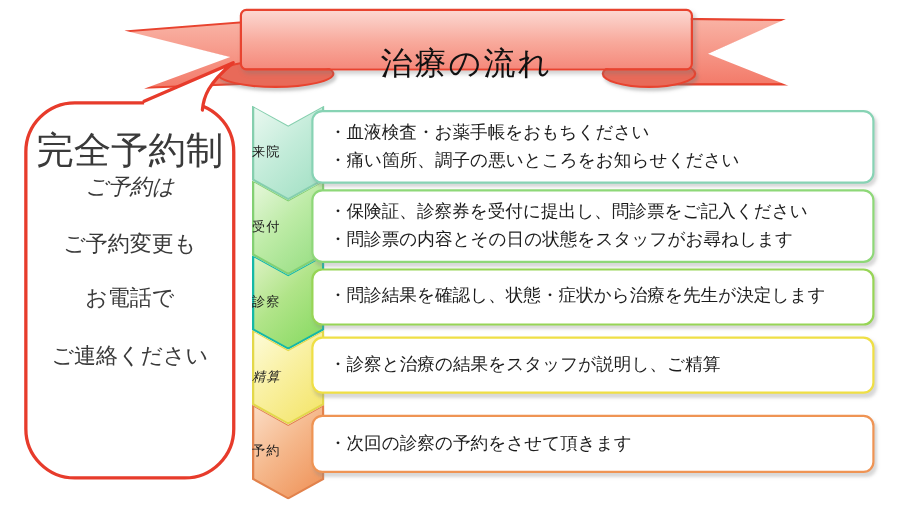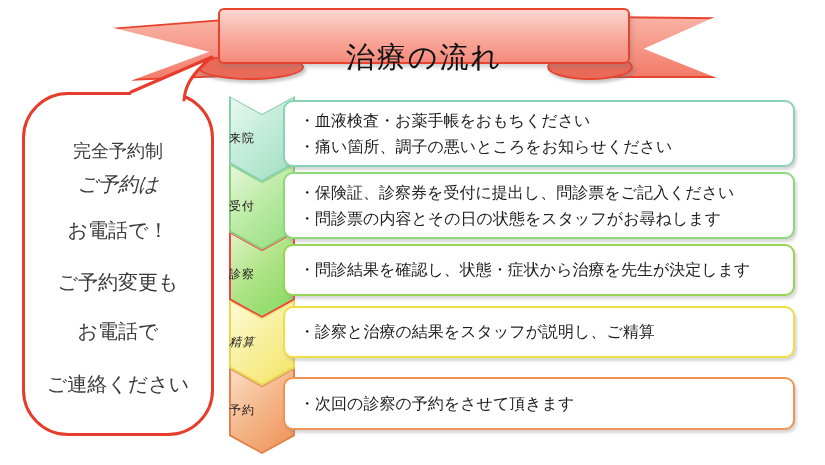--- a/index.html
+++ b/index.html
@@ -26,40 +26,40 @@
         background:linear-gradient(180deg,#fcd7d1 0%,#f8a99b 55%,#f58a7c 100%);
         display:flex;align-items:center;justify-content:center;
         box-shadow:2px 3px 4px rgba(120,120,120,.35);}
   .ribbon-band .title{font-size:29px;letter-spacing:2px;color:#111;margin-top:44px;}
 
   
   .bubble{position:absolute;z-index:4;left:22px;top:92px;width:192px;height:344px;
         box-sizing:border-box;background:#fff;border:3px solid #e73b2b;border-radius:46px;
         text-align:center;color:#3a3a3a;}
   .bubble-tail{position:absolute;z-index:5;left:125px;top:52px;}
-  .bubble .l1{font-size:18px;line-height:32px;margin-top:40px;}
+  .bubble .l1{font-size:34px;line-height:32px;margin-top:26px;}
   .bubble .l2{font-size:20px;line-height:26px;margin-top:4px;font-style:italic;}
   .bubble .l3{font-size:20px;line-height:26px;margin-top:20px;}
   .bubble .l4{font-size:20px;line-height:26px;margin-top:26px;}
   .bubble .l5{font-size:20px;line-height:26px;margin-top:23px;}
   .bubble .l6{font-size:20px;line-height:26px;margin-top:27px;}
   .bubble .u{text-underline-offset:5px;
         text-decoration-thickness:1.5px;}
 
   
   .chev{position:absolute;left:229px;width:66px;height:86px;z-index:0;
         clip-path:polygon(0 0,50% 21%,100% 0,100% 79%,50% 100%,0 79%);
         filter:drop-shadow(2px 3px 2px rgba(110,110,110,.4));}
   .chev::before{content:'';position:absolute;inset:2px;
         clip-path:polygon(0 0,50% 21%,100% 0,100% 79%,50% 100%,0 79%);}
   .chev .lab{position:absolute;z-index:1;left:0;right:0;top:40%;text-align:left;
         font-size:12px;letter-spacing:1px;color:#1a1a1a;}
   .chev.s1{top:96px;background:#85cfae;}  .chev.s1::before{background:linear-gradient(135deg,#eaf8f0 0%,#c4ecda 45%,#9fdfc2 100%);}
   .chev.s2{top:164px;background:#83d073;} .chev.s2::before{background:linear-gradient(135deg,#e6f7db 0%,#bdeba6 45%,#93dd7f 100%);}
-  .chev.s3{top:232px;background:#ef4444;text-decoration:underline;} .chev.s3::before{background:linear-gradient(135deg,#ddf2c4 0%,#b0e488 45%,#84d95e 100%);}
+  .chev.s3{top:232px;background:#14b8a6;text-decoration:underline;} .chev.s3::before{background:linear-gradient(135deg,#ddf2c4 0%,#b0e488 45%,#84d95e 100%);}
   .chev.s4{top:300px;background:#e3d84a;font-style:italic;} .chev.s4::before{background:linear-gradient(135deg,#fdfbd9 0%,#f9f0a0 45%,#f3e express465 100%);}
   .chev.s4::before{background:linear-gradient(135deg,#fdfbd9 0%,#f9f0a0 45%,#f3e465 100%);}
   .chev.s5{top:368px;background:#e2824c;} .chev.s5::before{background:linear-gradient(135deg,#fbdcc4 0%,#f5b88c 45%,#ef9055 100%);}
 
   
   .stepbox{position:absolute;left:283px;width:512px;box-sizing:border-box;background:#fff;
         border-radius:10px;border:2px solid;display:flex;flex-direction:column;
         justify-content:center;padding:2px 10px 2px 14px;
         box-shadow:2px 3px 3px rgba(140,140,140,.35);}
   .stepbox .line{font-family:"Liberation Serif","DejaVu Serif",serif;font-size:16px;
@@ -79,21 +79,20 @@
   <div class="ribbon-tail tail-right"></div>
   <div class="ribbon-curl curl-left"></div>
   <div class="ribbon-curl curl-right"></div>
   <div class="ribbon-band">
     <span class="title">治療の流れ</span>
   </div>
 
   <div class="bubble">
     <div class="l1">完全予約制</div>
     <div class="l2">ご予約は</div>
-    <div class="l3">お電話で！</div>
     <div class="l4 u">ご予約変更も</div>
     <div class="l5 u">お電話で</div>
     <div class="l6 u">ご連絡ください</div>
   </div>
   <svg class="bubble-tail" width="95" height="55" viewBox="0 0 95 55">
     <path d="M 6,40 L 87,5 C 64,24 60,36 59,48 L 6,48 Z" fill="#ffffff"></path>
     <path d="M 6,40 L 87,5 C 64,24 60,36 59,48" fill="none" stroke="#e73b2b" stroke-width="3" stroke-linejoin="round" stroke-linecap="round"></path>
   </svg>
 
   <div class="chev s1">

